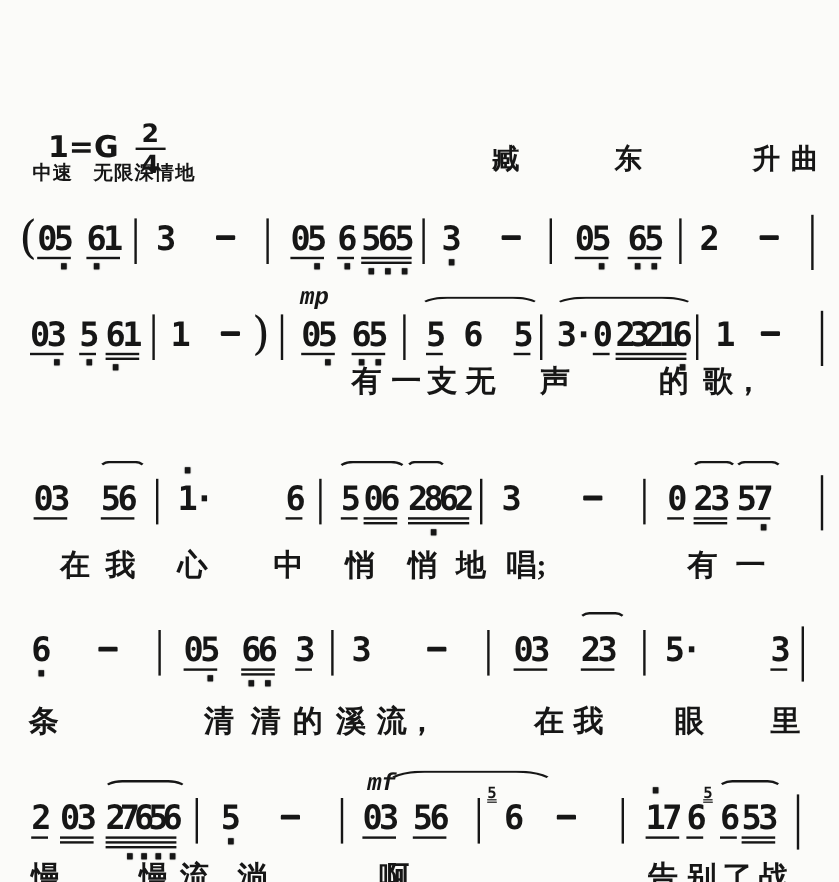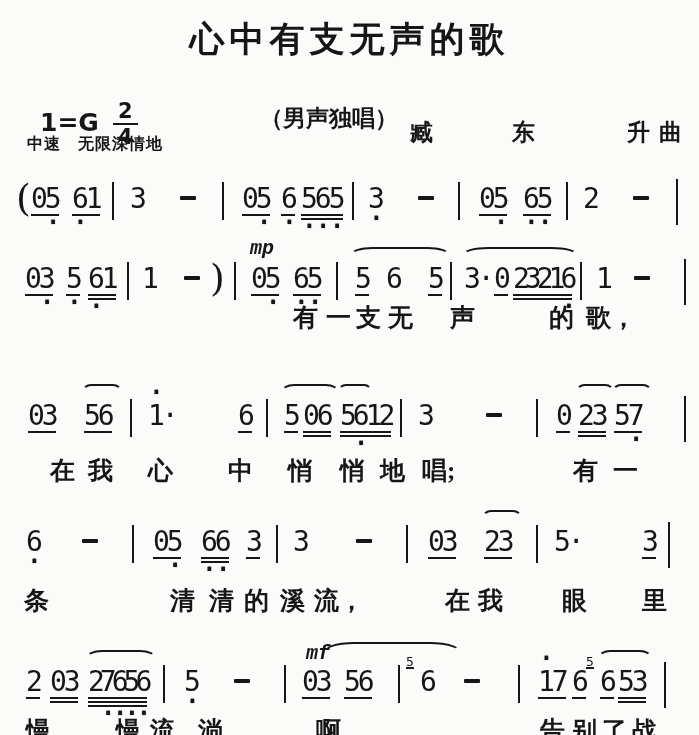--- a/index.html
+++ b/index.html
@@ -43,21 +43,21 @@
     font-size:23px;font-weight:bold;}
   .tempo{
     position:absolute;top:134px;left:27px;
     font-family:"Liberation Serif", serif;
     font-size:16px;font-weight:bold;letter-spacing:1px;
   }
   
   .sys{position:absolute;left:0;width:699px;height:0;overflow:visible;}
   .tok{position:absolute;top:0;
        font-family:"DejaVu Sans Mono", monospace;
-       font-weight:normal;font-size:28px;line-height:28px;letter-spacing:-3px;
+       font-weight:bold;font-size:28px;line-height:28px;letter-spacing:-3px;
        white-space:pre;text-align:right;}
   .tok .txt{display:inline-block;line-height:28px;}
   .ul{position:absolute;left:0;right:0;height:2.2px;background:#161616;}
   .dots{position:absolute;left:0;line-height:28px;text-shadow:0 0 1px #161616;white-space:pre;}
   .grace{position:absolute;left:-14px;top:-13px;
          font-size:13px;line-height:13px;letter-spacing:0;
          border-bottom:1.5px solid #161616;text-decoration:underline;}
   .bar{position:absolute;width:2.4px;background:#161616;top:-3px;}
   .dash{position:absolute;width:16px;height:4px;background:#161616;top:11px;border-radius:1px;}
   .paren{position:absolute;top:-6px;font-family:"DejaVu Serif", serif;
@@ -67,27 +67,25 @@
         border-radius:50% / 110%;}
   .lyr{position:absolute;font-family:"Liberation Serif", serif;
        font-size:25px;font-weight:bold;white-space:pre;}
   .dyn{position:absolute;font-family:Liberation Mono, monospace;
        font-style:italic;font-weight:bold;font-size:20px;}
 </style>
 </head>
 <body>
 
 <div class="page">
-  <div class="title">心中有支无声的歌</div>
 
   <div class="keysig">
     <span>1=G</span><span class="frac"><span class="num">2</span><span class="den">4</span></span>
   </div>
 
-  <div class="voice">（男声独唱）</div>
   <div class="credits2" id="credits2">
       <span style="left: 410px;">臧</span>
       <span style="left: 512px;">东</span>
       <span style="left: 627px;">升</span>
       <span style="left: 659px;">曲</span>
     </div>
   <div class="tempo">中速　无限深情地</div>
 
   <div id="score">
       <div class="sys" style="top: 185px;">
@@ -148,21 +146,21 @@
       </div>
       <div class="sys" style="top: 402px;">
         <div class="tok" style="left: 28px;"><span class="txt">03</span><div class="ul" style="top: 29px;"></div></div>
         <div class="tok" style="left: 84px;"><span class="txt">56</span><div class="ul" style="top: 29px;"></div></div>
         <div class="bar" style="left: 130px; height: 38px;"></div>
         <div class="tok" style="left: 148px;"><span class="txt">1·</span><div class="dots" style="top: -23px;">· </div></div>
         <div class="tok" style="left: 238px;"><span class="txt">6</span><div class="ul" style="top: 29px;"></div></div>
         <div class="bar" style="left: 266px; height: 38px;"></div>
         <div class="tok" style="left: 284px;"><span class="txt">5</span><div class="ul" style="top: 29px;"></div></div>
         <div class="tok" style="left: 303px;"><span class="txt">06</span><div class="ul" style="top: 29px;"></div><div class="ul" style="top: 33px;"></div></div>
-        <div class="tok" style="left: 340px; letter-spacing: -4px;"><span class="txt">5612</span><div class="ul" style="top: 29px;"></div><div class="ul" style="top: 33px;"></div><div class="dots" style="top: 28px;"> ·  </div></div>
+        <div class="tok" style="left: 340px; letter-spacing: -4px;"><span class="txt">2862</span><div class="ul" style="top: 29px;"></div><div class="ul" style="top: 33px;"></div><div class="dots" style="top: 28px;"> ·  </div></div>
         <div class="bar" style="left: 400px; height: 38px;"></div>
         <div class="tok" style="left: 418px;"><span class="txt">3</span></div>
         <div class="dash" style="left: 486px;"></div>
         <div class="bar" style="left: 536px; height: 38px;"></div>
         <div class="tok" style="left: 556px;"><span class="txt">0</span><div class="ul" style="top: 29px;"></div></div>
         <div class="tok" style="left: 578px;"><span class="txt">23</span><div class="ul" style="top: 29px;"></div><div class="ul" style="top: 33px;"></div></div>
         <div class="tok" style="left: 614px;"><span class="txt">57</span><div class="ul" style="top: 29px;"></div><div class="dots" style="top: 24px;"> ·</div></div>
         <div class="bar" style="left: 684px; height: 46px; top: -6px;"></div>
         <div class="slur" style="left: 82px; width: 36px; top: -18px;"></div>
         <div class="slur" style="left: 281px; width: 54px; top: -18px;"></div>

